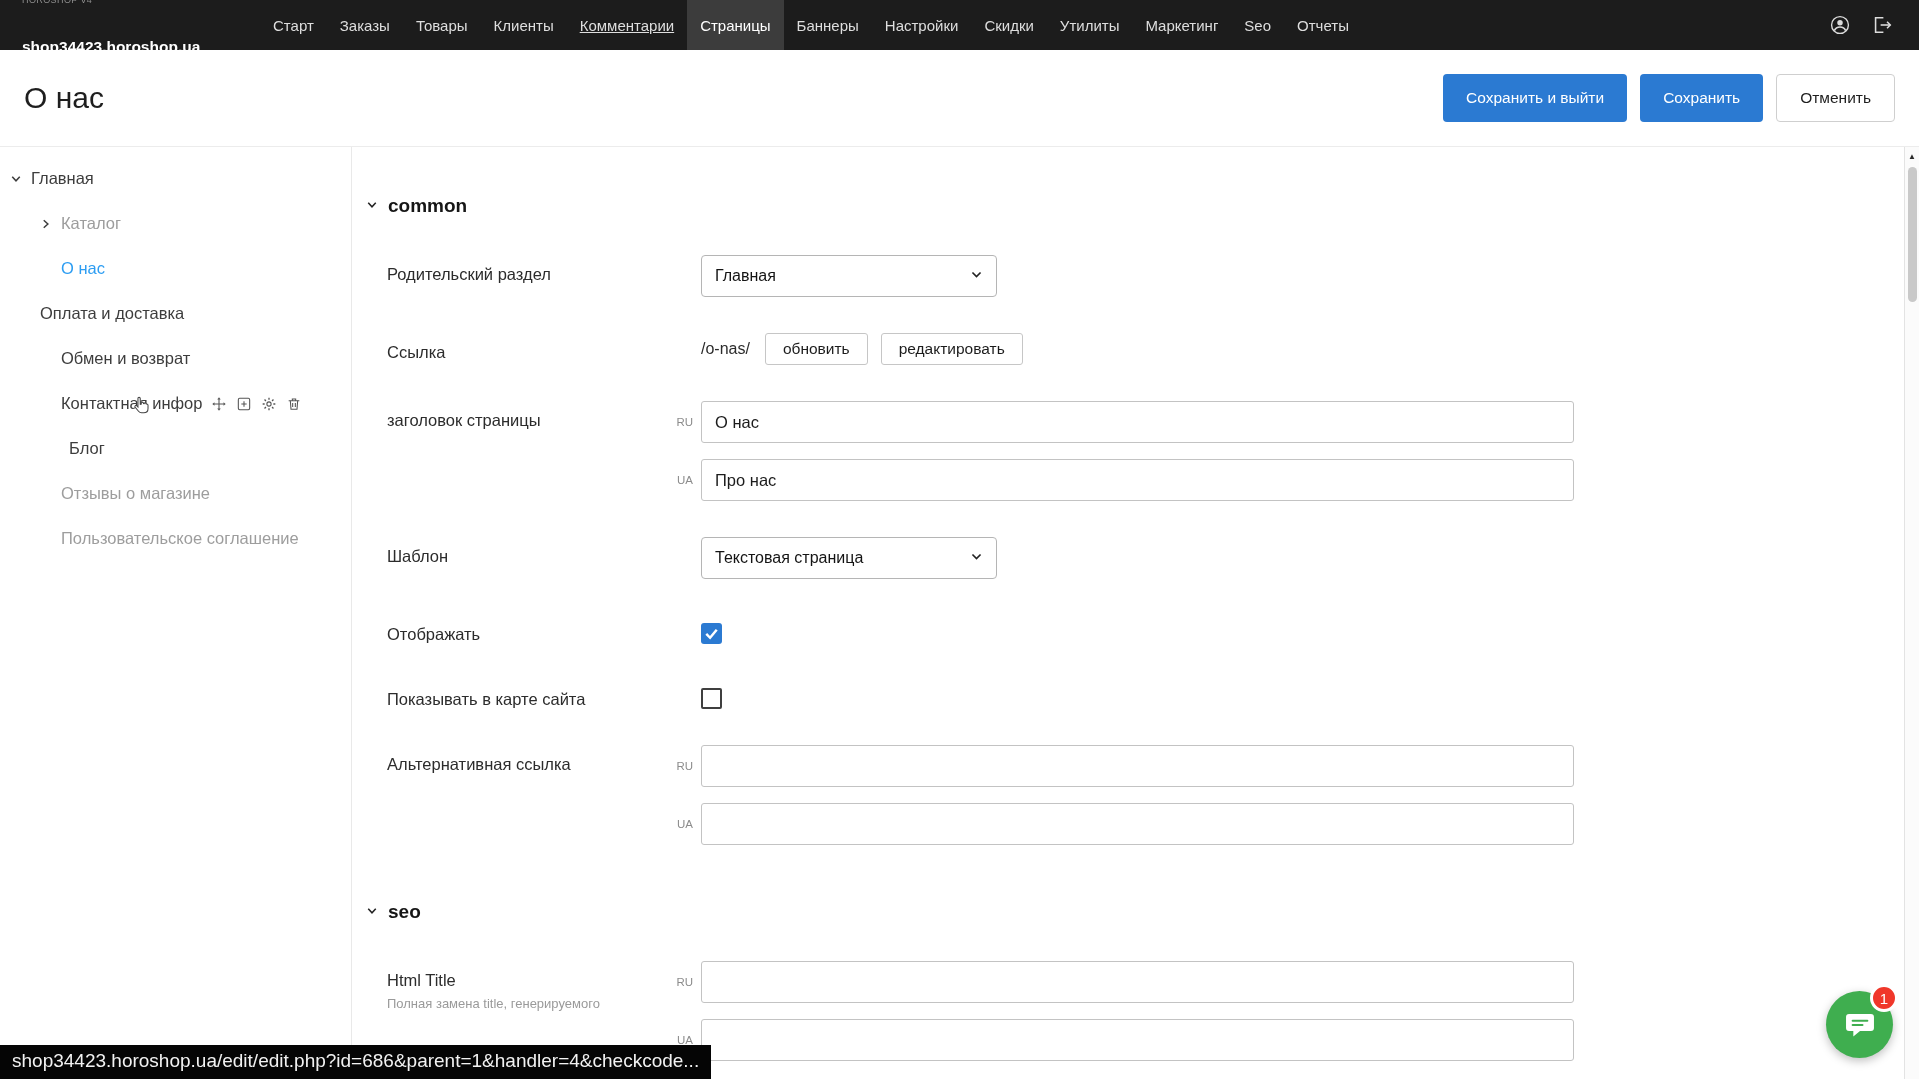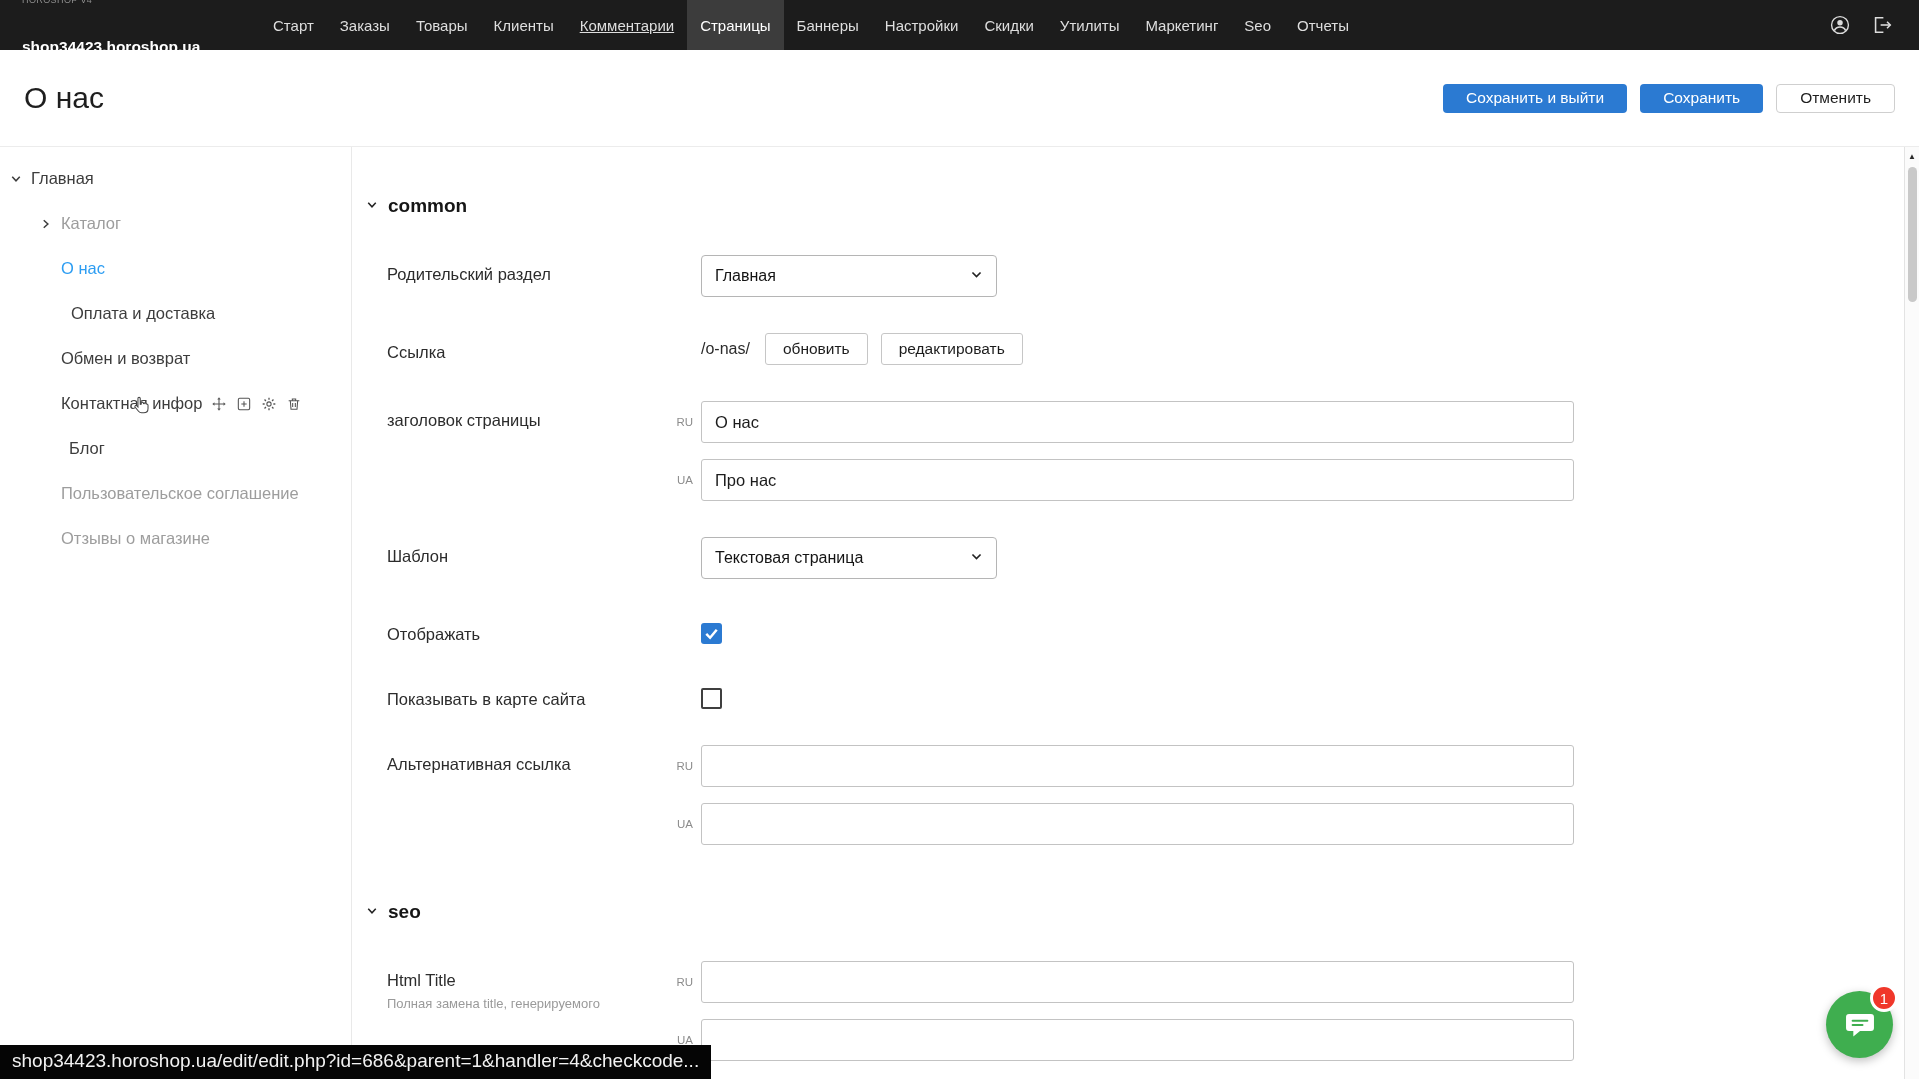--- a/index.html
+++ b/index.html
@@ -21,21 +21,21 @@
   .nav-item { display: flex; align-items: center; padding: 0 13px; font-size: 15px; color: #dedede; cursor: pointer; white-space: nowrap; }
   .nav-item.active { background: #3c3c3c; color: #fff; }
   .nav-item.u { text-decoration: underline; }
   .topbar-right { margin-left: auto; display: flex; align-items: center; gap: 20px; padding-right: 26px; }
   .tb-icon { display: flex; cursor: pointer; }
 
   
   .page-header { height: 97px; display: flex; align-items: center; padding: 0 24px; border-bottom: 1px solid #ececec; background: #fff; }
   .page-title { font-size: 30px; font-weight: 400; color: #1e1e1e; }
   .header-actions { margin-left: auto; display: flex; gap: 13px; }
-  .btn { height: 29px; padding: 0 23px; border-radius: 4px; font-size: 15.5px; font-family: inherit; cursor: pointer; border: none; }
+  .btn { height: 48px; padding: 0 23px; border-radius: 4px; font-size: 15.5px; font-family: inherit; cursor: pointer; border: none; }
   .btn.primary { background: #2b7ad2; color: #fff; }
   .btn.secondary { background: #fff; border: 1px solid #cfcfcf; color: #1e1e1e; }
 
   
   .content { display: flex; height: 932px; position: relative; }
 
   .sidebar { width: 352px; border-right: 1px solid #e9e9e9; padding-top: 9px; flex-shrink: 0; }
   .tree-item { display: flex; align-items: center; height: 45px; font-size: 16.5px; color: #3d3d3d; cursor: pointer; }
   .tree-item .chev { display: flex; margin-right: 9px; color: #3d3d3d; }
   .tree-item.muted { color: #9d9d9d; }
@@ -156,21 +156,21 @@
         <span class="chev">
           <svg viewBox="0 0 16 16" width="12" height="12">
             <path d="M5 3l5.5 5L5 13" fill="none" stroke="currentColor" stroke-width="2"></path>
           </svg>
         </span>
         <span class="tree-label">Каталог</span>
       </div>
       <div class="tree-item selected" style="padding-left: 61px;">
         <span class="tree-label">О нас</span>
       </div>
-      <div class="tree-item" style="padding-left: 71px;">
+      <div class="tree-item" style="padding-left: 40px;">
         <span class="tree-label">Оплата и доставка</span>
       </div>
       <div class="tree-item" style="padding-left: 61px;">
         <span class="tree-label">Обмен и возврат</span>
       </div>
       <div class="tree-item" style="padding-left: 61px;">
         <span class="tree-label">Контактная инфор</span>
         <span class="tree-actions">
           <span class="tree-action">
             <svg viewBox="0 0 24 24" width="16" height="16">
@@ -207,24 +207,24 @@
                 <path d="M10 10.5v6M14 10.5v6"></path>
               </g>
             </svg>
           </span>
         </span>
       </div>
       <div class="tree-item" style="padding-left: 69px;">
         <span class="tree-label">Блог</span>
       </div>
       <div class="tree-item muted" style="padding-left: 61px;">
+        <span class="tree-label">Отзывы о магазине</span>
+      </div>
+      <div class="tree-item muted" style="padding-left: 61px;">
         <span class="tree-label">Пользовательское соглашение</span>
-      </div>
-      <div class="tree-item muted" style="padding-left: 61px;">
-        <span class="tree-label">Отзывы о магазине</span>
       </div>
     </aside>
   <main class="main" id="form-main">
       <section class="form-section">
         <div class="section-header">
           <span class="chev"><svg viewBox="0 0 16 16" width="12" height="12">
               <path d="M3 5l5 5.5L13 5" fill="none" stroke="currentColor" stroke-width="2"></path>
             </svg></span>
           <span class="section-title">common</span>
         </div>

